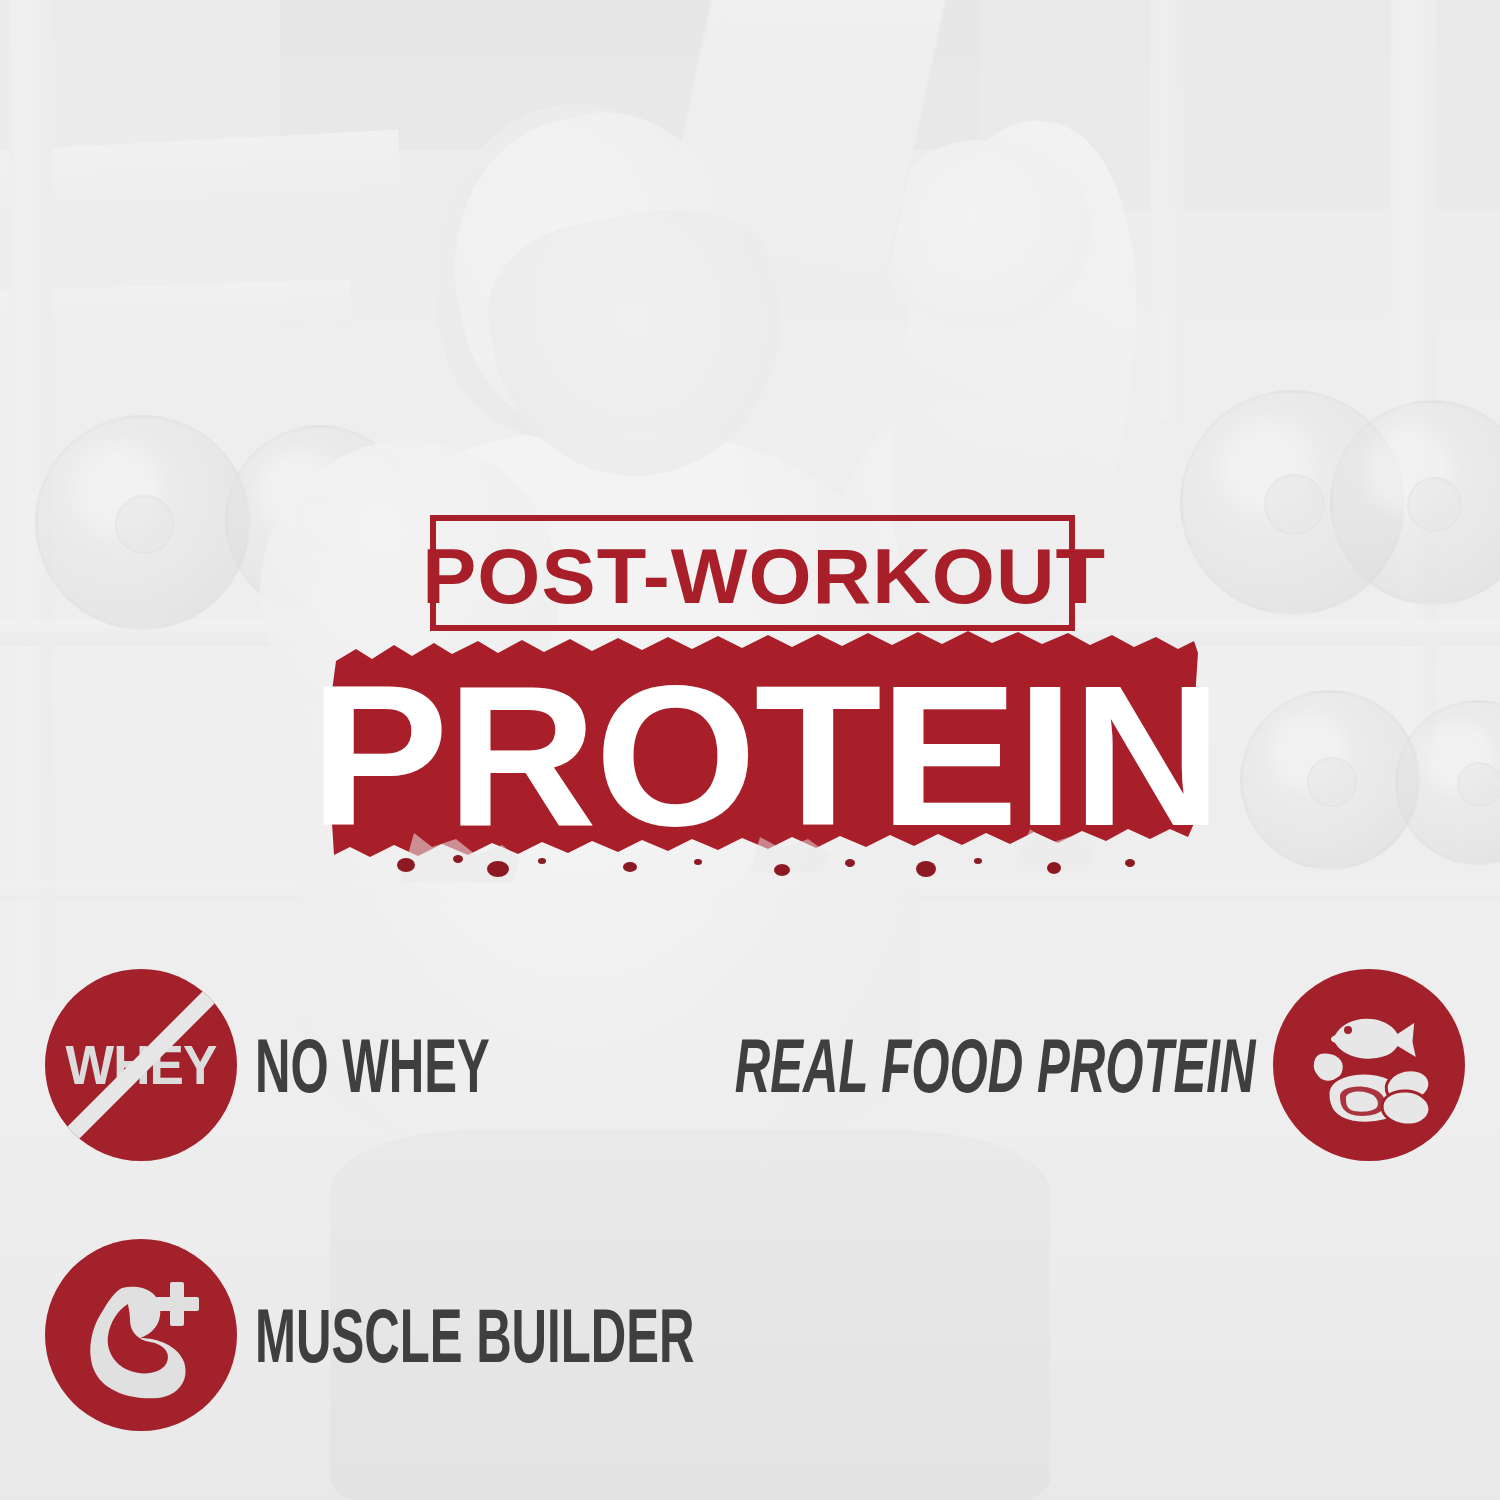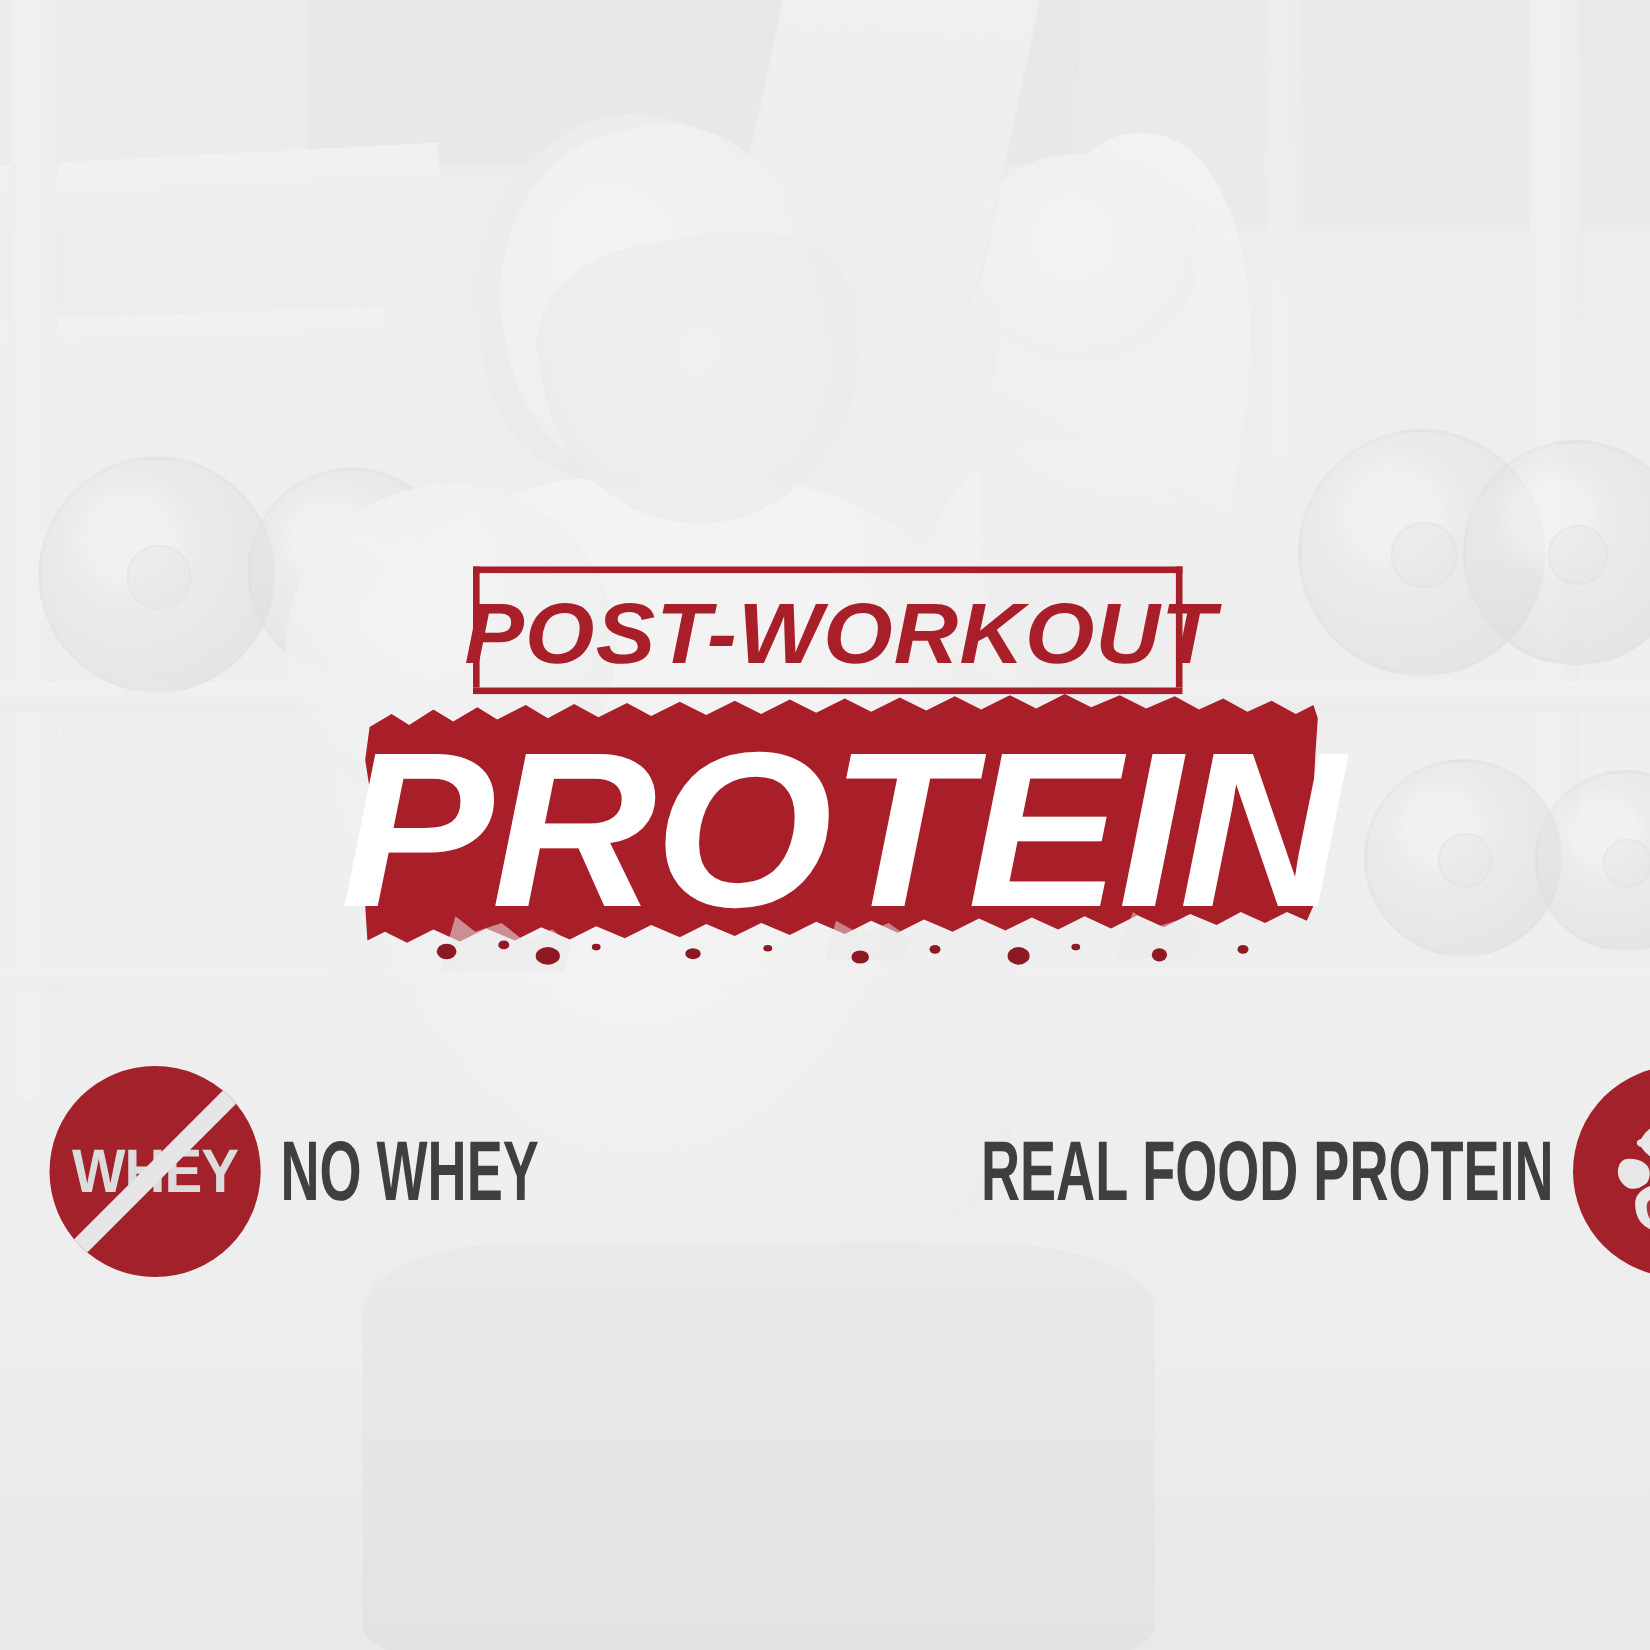--- a/index.html
+++ b/index.html
@@ -122,21 +122,21 @@
   
   #photo-wash{
     position:absolute; inset:0;
     background:rgba(240,240,240,.80);
   }
 
   
   #title-block{
     position:absolute;
     left:330px; top:505px;
-    width:870px; height:400px;font-style:italic;
+    width:870px; height:400px;
   }
 
   
   #title-frame{
     position:absolute;
     left:100px; top:10px;
     width:645px; height:110px;
     border:6px solid #a81f29;
     border-bottom:none;
     box-sizing:border-box;
@@ -192,21 +192,21 @@
     left:0; top:940px;
     width:1500px; height:540px;
   }
   .feature{
     position:absolute;
     display:flex;
     align-items:center;
     height:210px;
   }
   .feature.left  { left:45px;  width:620px; justify-content:flex-start; }
-  .feature.right { right:35px; width:720px; justify-content:space-between; }
+  .feature.right { right:35px; width:720px; justify-content:flex-end;font-style:italic; }
   .feature.row1 { top:20px; }
   .feature.row2 { top:290px; }
 
   .badge{
     flex:0 0 auto;
     width:192px; height:192px;
     border-radius:50%;
     background:#a2212b;
     position:relative;
     display:flex; align-items:center; justify-content:center;
@@ -355,16 +355,36 @@
             <path d="M46,106 C46,98 62,94 76,98 C88,101 94,110 90,118 C86,126 66,128 56,124 C48,120 46,114 46,106 Z" fill="#a2212b" stroke="none" opacity=".9"></path>
             <path d="M52,108 C52,102 64,100 74,103 C82,105 86,112 83,117 C80,122 64,123 57,120 C52,117 52,112 52,108 Z" fill="#e7e7e7" stroke="none"></path>
 
             <ellipse cx="114" cy="96" rx="22" ry="16" transform="rotate(-12 114 96)"></ellipse>
             <ellipse cx="112" cy="118" rx="24" ry="17" transform="rotate(6 112 118)"></ellipse>
           </g>
         </svg>
       </div>
     </div>
 
+    <div class="feature left row2">
+      <div class="badge">
+        <svg width="150" height="150" viewBox="0 0 150 150" aria-hidden="true">
+          <g fill="#e0e0e0">
+
+            <path d="M56,28 C74,24 92,30 94,48 C96,64 86,74 74,78
+                     C92,78 112,86 118,102 C124,120 112,136 92,138
+                     C66,140 40,132 30,114 C20,96 24,70 36,52
+                     C42,42 48,32 56,28 Z
+                     M62,44 C52,50 44,62 42,76 C40,90 48,104 62,110
+                     C76,116 94,114 100,104 C106,94 98,84 84,82
+                     C72,80 64,72 64,60 C64,52 62,46 62,44 Z"></path>
+
+            <rect x="104" y="22" width="14" height="44" rx="2"></rect>
+            <rect x="89" y="37" width="44" height="14" rx="2"></rect>
+          </g>
+        </svg>
+      </div>
+      <div class="feature-label">MUSCLE BUILDER</div>
+    </div>
 
 
   </div>
 </div>
 
 </body></html>

